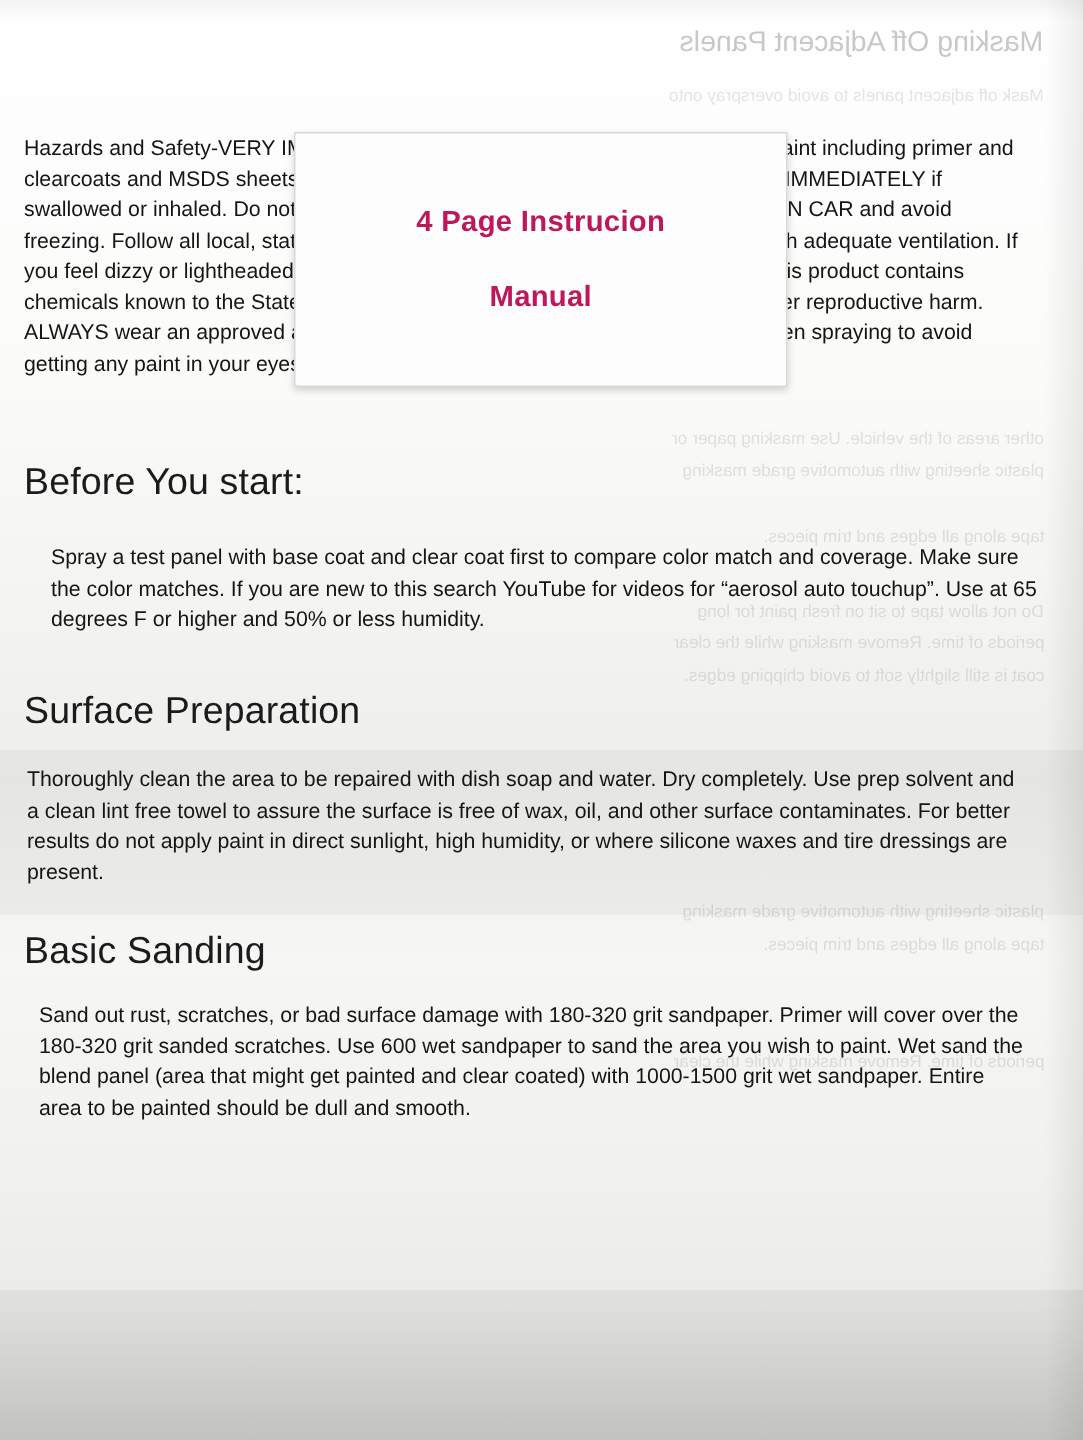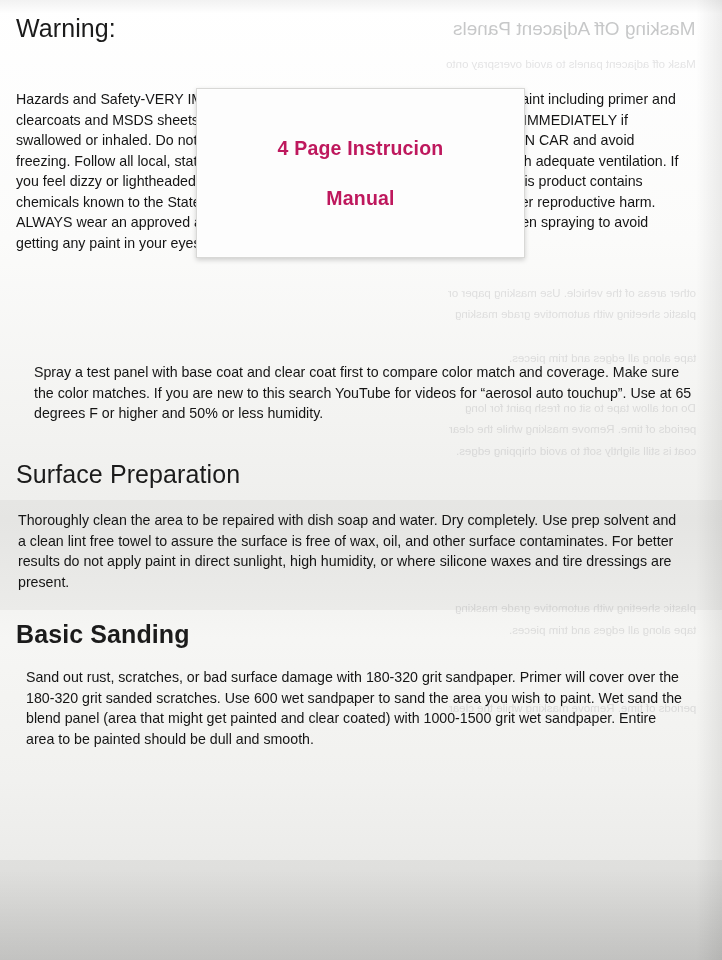--- a/index.html
+++ b/index.html
@@ -129,32 +129,32 @@
   <div class="bleed body" style="right:26px; top:285px;">other areas of the vehicle. Use masking paper or</div>
   <div class="bleed body" style="right:26px; top:306px;">plastic sheeting with automotive grade masking</div>
   <div class="bleed body" style="right:26px; top:350px;">tape along all edges and trim pieces.</div>
   <div class="bleed body" style="right:26px; top:400px;">Do not allow tape to sit on fresh paint for long</div>
   <div class="bleed body" style="right:26px; top:421px;">periods of time. Remove masking while the clear</div>
   <div class="bleed body" style="right:26px; top:443px;">coat is still slightly soft to avoid chipping edges.</div>
   <div class="bleed body" style="right:26px; top:600px;">plastic sheeting with automotive grade masking</div>
   <div class="bleed body" style="right:26px; top:622px;">tape along all edges and trim pieces.</div>
   <div class="bleed body" style="right:26px; top:700px;">periods of time. Remove masking while the clear</div>
 
-  <div class="heading" style="left:16px; top:14px;">Warning:</div>
   <div class="para" style="left:16px; top:89px; width:672px;">Hazards and Safety-VERY IMPORTANT. Read all safety warnings on touch-up paint including primer and clearcoats and MSDS sheets. Keep out of the reach of children. Call a physician IMMEDIATELY if swallowed or inhaled. Do not store in temperatures over 120F. DO NOT STORE IN CAR and avoid freezing. Follow all local, state and federal guidelines for proper disposal. Use with adequate ventilation. If you feel dizzy or lightheaded stop product use immediately and call physician. This product contains chemicals known to the State of California to cause birth defects, cancer and other reproductive harm. ALWAYS wear an approved active paint respirator and WEAR safety goggles when spraying to avoid getting any paint in your eyes. This includes the primer, paint and clearcoat.</div>
 
   <div id="label-card">
     <div class="lbl-line">4 Page Instrucion</div>
     <div class="lbl-line">Manual</div>
   </div>
 
+  <div class="heading" style="left:16px; top:307px;">Before You start:</div>
   <div class="para" style="left:34px; top:362px; width:665px;">Spray a test panel with base coat and clear coat first to compare color match and coverage. Make sure the color matches.  If you are new to this search YouTube for videos for “aerosol auto touchup”.  Use at 65 degrees F or higher and 50% or less humidity.</div>
 
   <div class="heading" style="left:16px; top:460px;">Surface Preparation</div>
   <div class="para" style="left:18px; top:510px; width:665px;">Thoroughly clean the area to be repaired with dish soap and water.  Dry completely. Use prep solvent and a clean lint free towel to assure the surface is free of wax, oil, and other surface contaminates. For better results do not apply paint in direct sunlight, high humidity, or where silicone waxes and tire dressings are present.</div>
 
-  <div class="heading" style="left:16px; top:620px;font-weight:bold;">Basic Sanding</div>
+  <div class="heading" style="left:16px; top:620px;">Basic Sanding</div>
   <div class="para" style="left:26px; top:667px; width:660px;">Sand out rust, scratches, or bad surface damage with 180-320 grit sandpaper. Primer will cover over the 180-320 grit sanded scratches. Use 600 wet sandpaper to sand the area you wish to paint. Wet sand the blend panel (area that might get painted and clear coated) with 1000-1500 grit wet sandpaper. Entire area to be painted should be dull and smooth.</div>
 
   <div class="edge-shadow-top"></div>
   <div class="edge-shadow-right"></div>
   <div class="edge-shadow-bottom"></div>
 </div>
 
 </body></html>

